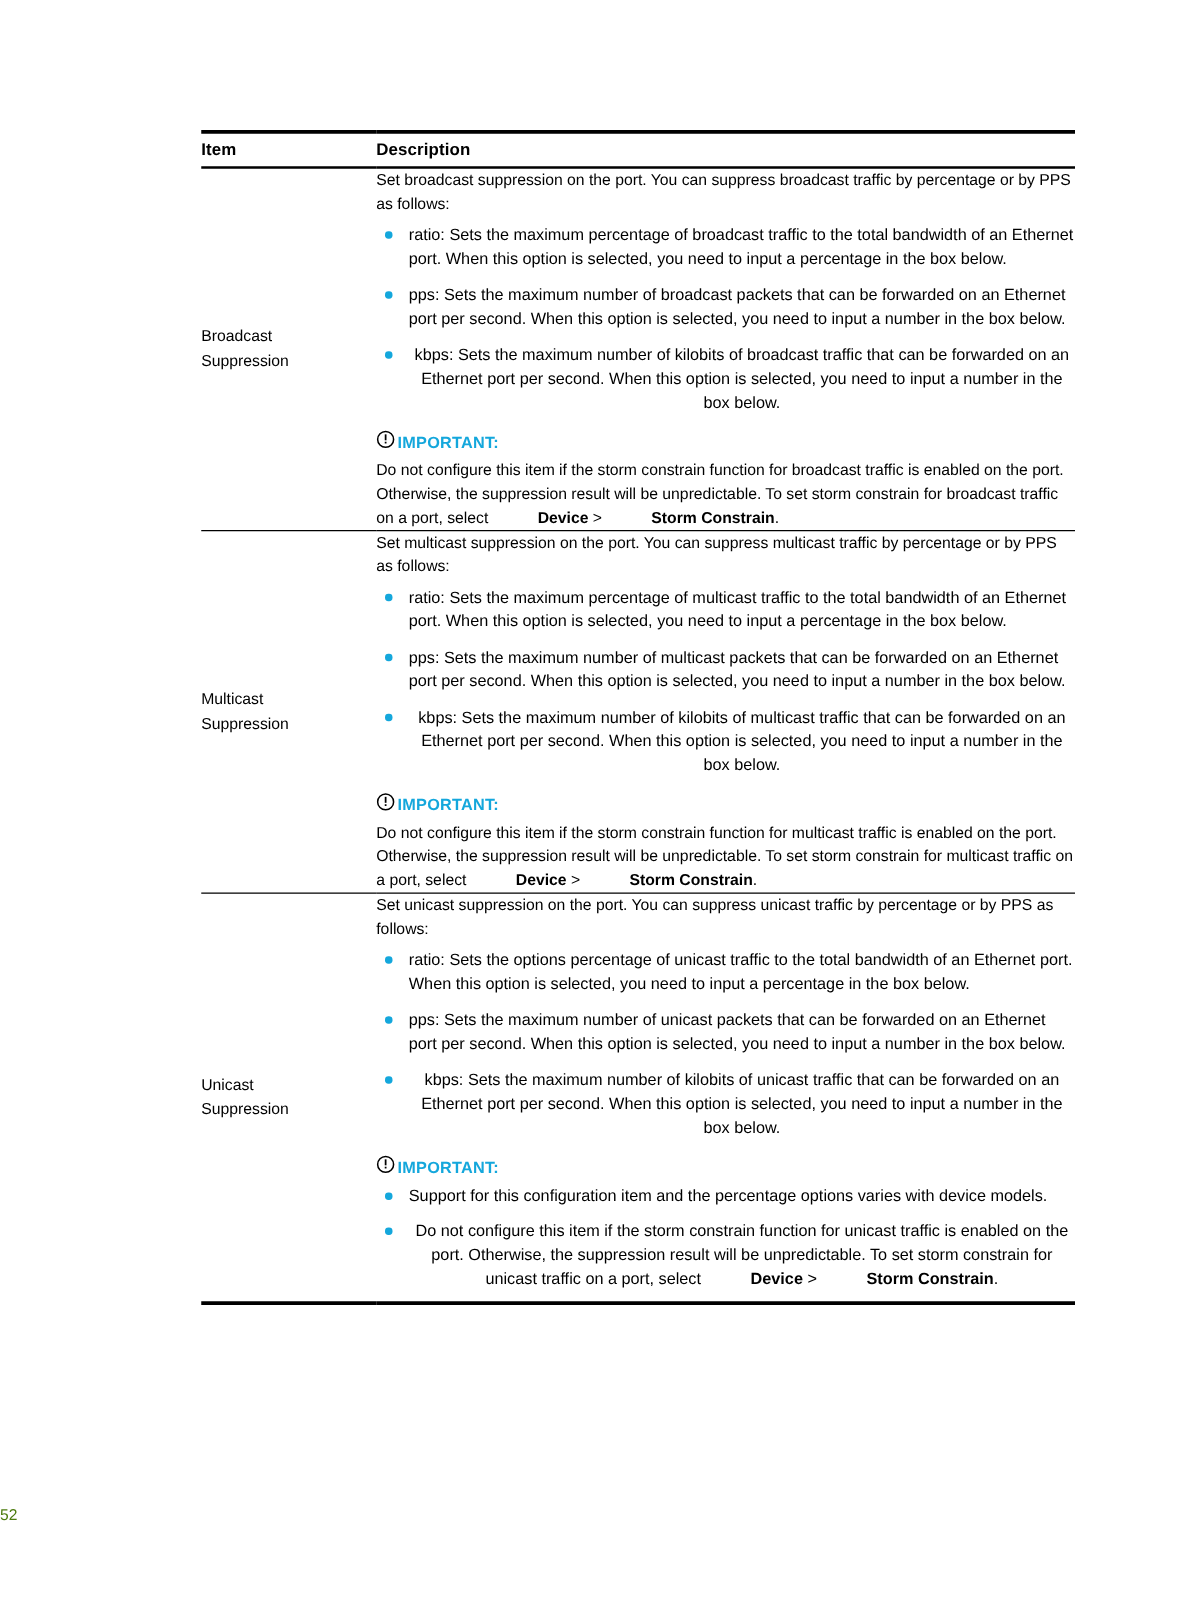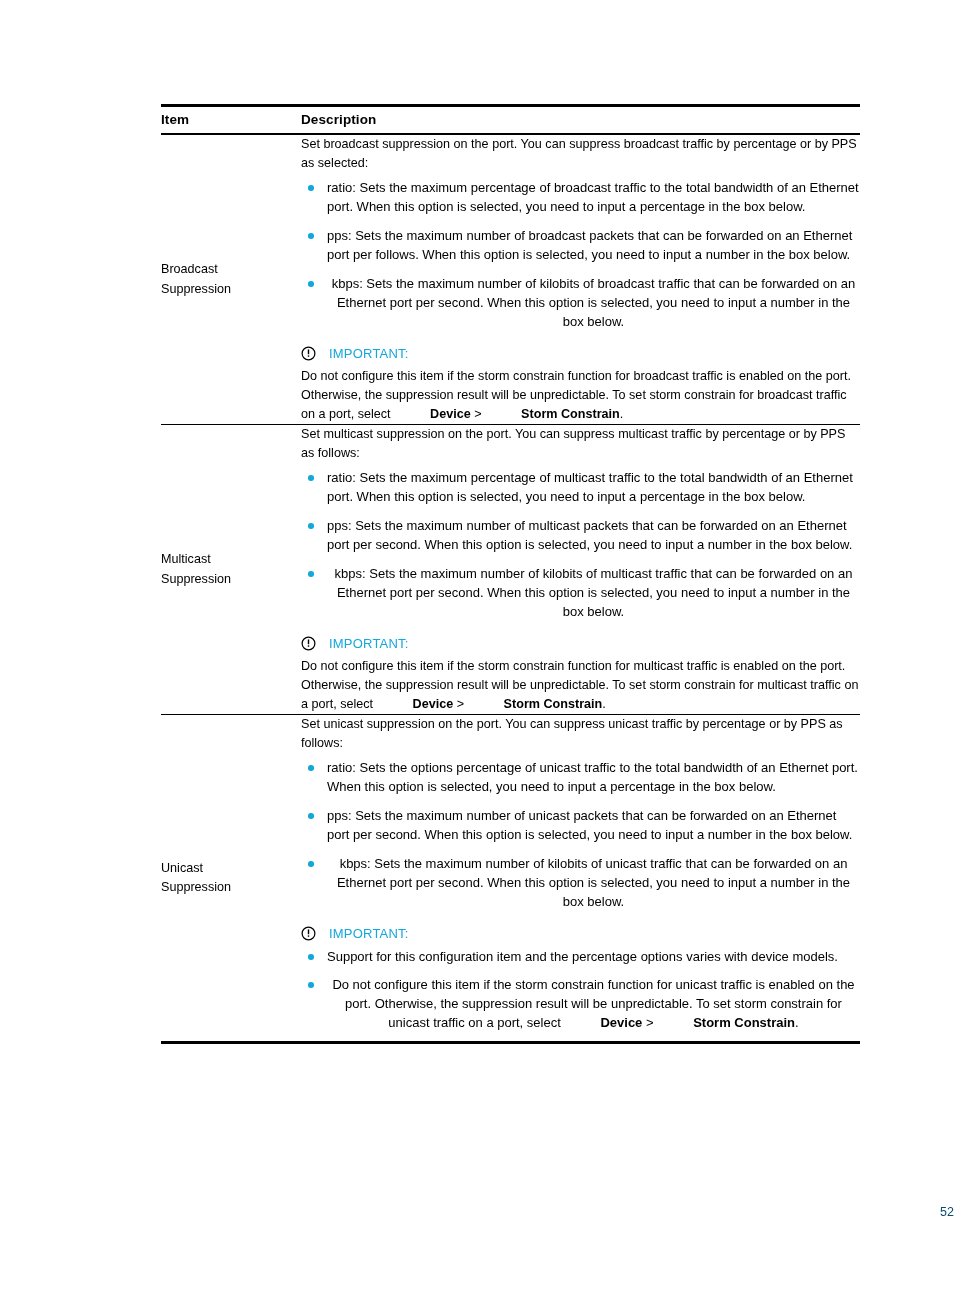--- a/index.html
+++ b/index.html
@@ -111,23 +111,23 @@
     border-radius: 50%;
     background: #14A7DC;
     display: block;
   }
 
   .important-block {
     margin-top: 13px;
   }
   .important-head {
     display: flex;
-    align-items: center;
-    gap: 13px;
+    gap: 2px;
     margin-bottom: 4px;
+    font-weight: bold;
   }
   .important-head .imp-icon {
     width: 15px;
     height: 15px;
     display: inline-block;
     flex: 0 0 auto;
   }
   .important-head .imp-label {
     color: #14A7DC;
     font-size: 13px;
@@ -145,23 +145,23 @@
     margin-bottom: 9px;
   }
 
   b, .b { font-weight: bold; padding-left: 36px; }
 
   .page-number {
     position: absolute;
     left: 0;
     top: 1205px;
     width: 954px;
-    text-align: right;
+    text-align: left;
     font-size: 12.5px;
-    color: #0c4a6e;
+    color: #4d7c0f;
   }
 </style>
 </head>
 <body>
 
 <div class="page">
 
   <div class="table-wrap">
     <table class="doc-table">
       <colgroup>
@@ -174,24 +174,24 @@
           <th>Description</th>
         </tr>
       </thead>
       <tbody id="table-body">
           <tr>
             <td class="item-cell">
               <div class="item-name">Broadcast
 Suppression</div>
             </td>
             <td class="desc-cell">
-              <p class="para">Set broadcast suppression on the port. You can suppress broadcast traffic by percentage or by PPS as selected:</p>
+              <p class="para">Set broadcast suppression on the port. You can suppress broadcast traffic by percentage or by PPS as follows:</p>
               <ul class="bullets">
                 <li><span class="bullet-dot"></span><span>ratio: Sets the maximum percentage of broadcast traffic to the total bandwidth of an Ethernet port. When this option is selected, you need to input a percentage in the box below.</span></li>
-                <li><span class="bullet-dot"></span><span>pps: Sets the maximum number of broadcast packets that can be forwarded on an Ethernet port per follows. When this option is selected, you need to input a number in the box below.</span></li>
+                <li><span class="bullet-dot"></span><span>pps: Sets the maximum number of broadcast packets that can be forwarded on an Ethernet port per second. When this option is selected, you need to input a number in the box below.</span></li>
                 <li><span class="bullet-dot"></span><span>kbps: Sets the maximum number of kilobits of broadcast traffic that can be forwarded on an Ethernet port per second. When this option is selected, you need to input a number in the box below.</span></li>
               </ul>
               <div class="important-block">
                 <div class="important-head">
                   <span class="imp-icon"><svg viewBox="0 0 16 16" width="15" height="15" aria-hidden="true">
                       <circle cx="8" cy="8" r="6.8" fill="none" stroke="#000" stroke-width="1.3"></circle>
                       <rect x="7.25" y="3.7" width="1.5" height="5.1" fill="#000"></rect>
                       <rect x="7.25" y="10" width="1.5" height="1.5" fill="#000"></rect>
                     </svg></span>
                   <span class="imp-label">IMPORTANT:</span>

